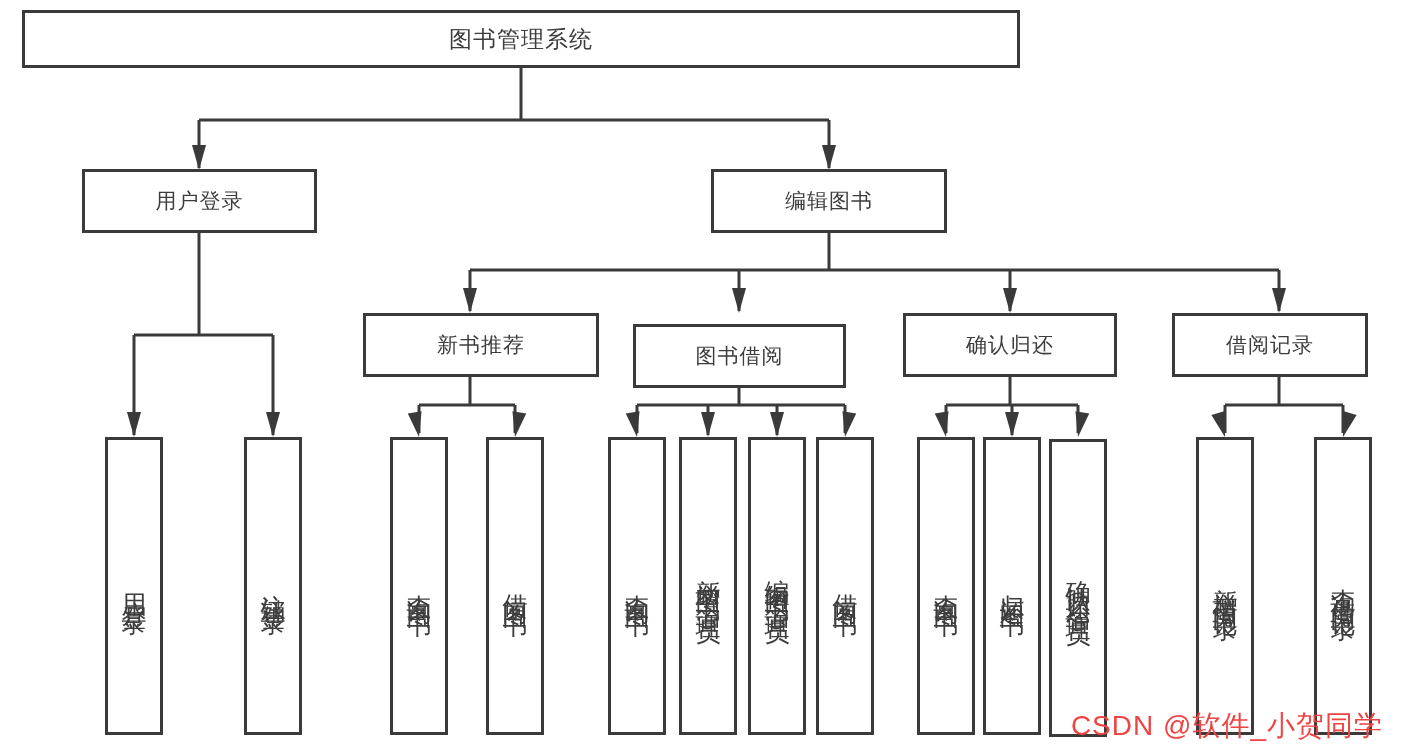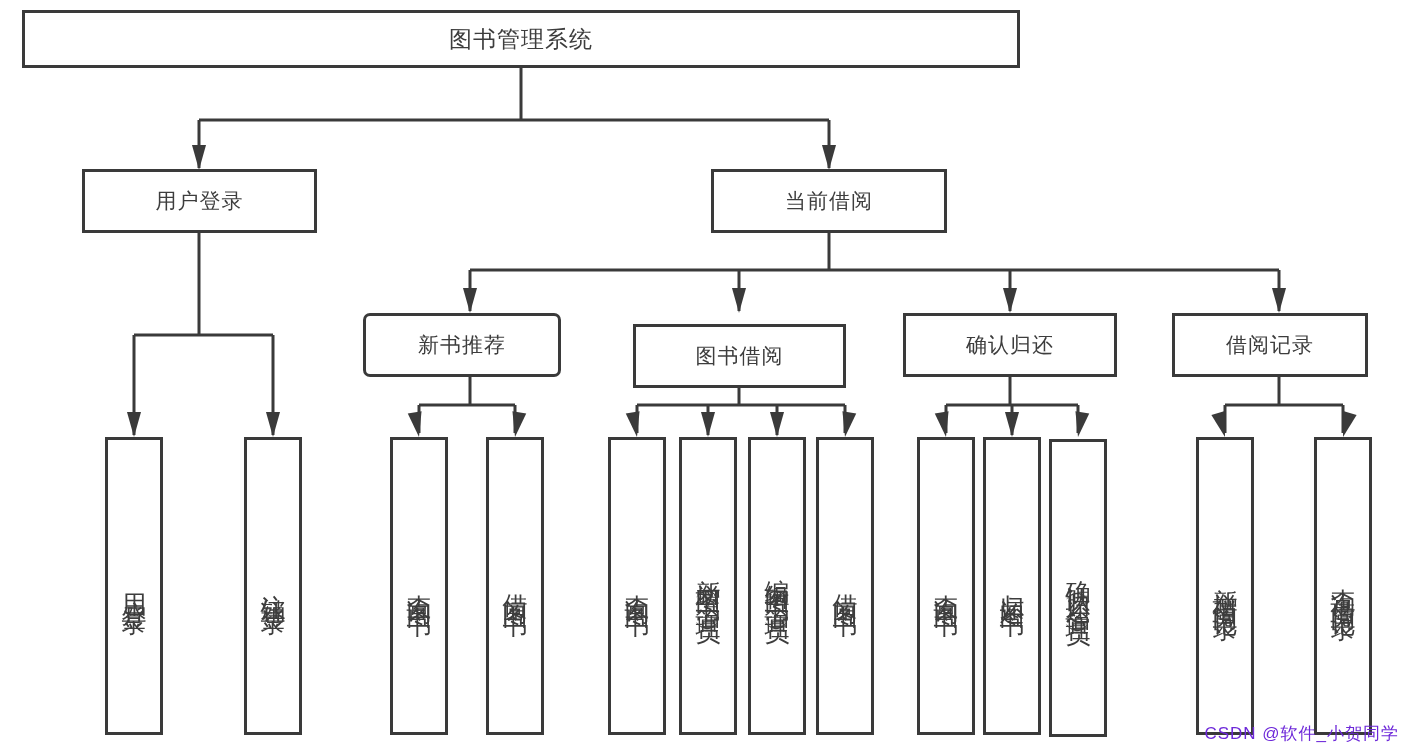--- a/index.html
+++ b/index.html
@@ -47,24 +47,24 @@
     writing-mode: vertical-rl;
     text-orientation: mixed;
     font-size: 25px;
     line-height: 1;
     letter-spacing: 6px;
     color: #3d3d3d;
     white-space: nowrap;
   }
   .watermark {
     position: absolute;
-    right: 6px;
+    right: 22px;
     bottom: 2px;
-    font-size: 17px;
-    color: #6d28d9;
+    font-size: 28px;
+    color: #ef4444;
     letter-spacing: 1px;
     z-index: 3;
   }
 </style>
 </head>
 <body>
 
 <div id="stage">
 
   <svg id="connectors" viewBox="0 0 1405 747" xmlns="http://www.w3.org/2000/svg">
@@ -115,24 +115,24 @@
   </svg>
 
   <div class="node root" style="left:22px; top:10px; width:998px; height:58px;">
     <span class="lbl">图书管理系统</span>
   </div>
 
   <div class="node" style="left:82px; top:169px; width:235px; height:64px;">
     <span class="lbl">用户登录</span>
   </div>
   <div class="node" style="left:711px; top:169px; width:236px; height:64px;">
-    <span class="lbl">当前借阅</span>
+    <span class="lbl">编辑图书</span>
   </div>
 
-  <div class="node" style="left:363px; top:313px; width:198px; height:64px;border-radius:7px;">
+  <div class="node" style="left:363px; top:313px; width:236px; height:64px;">
     <span class="lbl">新书推荐</span>
   </div>
   <div class="node" style="left:633px; top:313px; width:213px; height:64px;margin-top:11px;">
     <span class="lbl">图书借阅</span>
   </div>
   <div class="node" style="left:903px; top:313px; width:214px; height:64px;">
     <span class="lbl">确认归还</span>
   </div>
   <div class="node" style="left:1172px; top:313px; width:196px; height:64px;">
     <span class="lbl">借阅记录</span>

